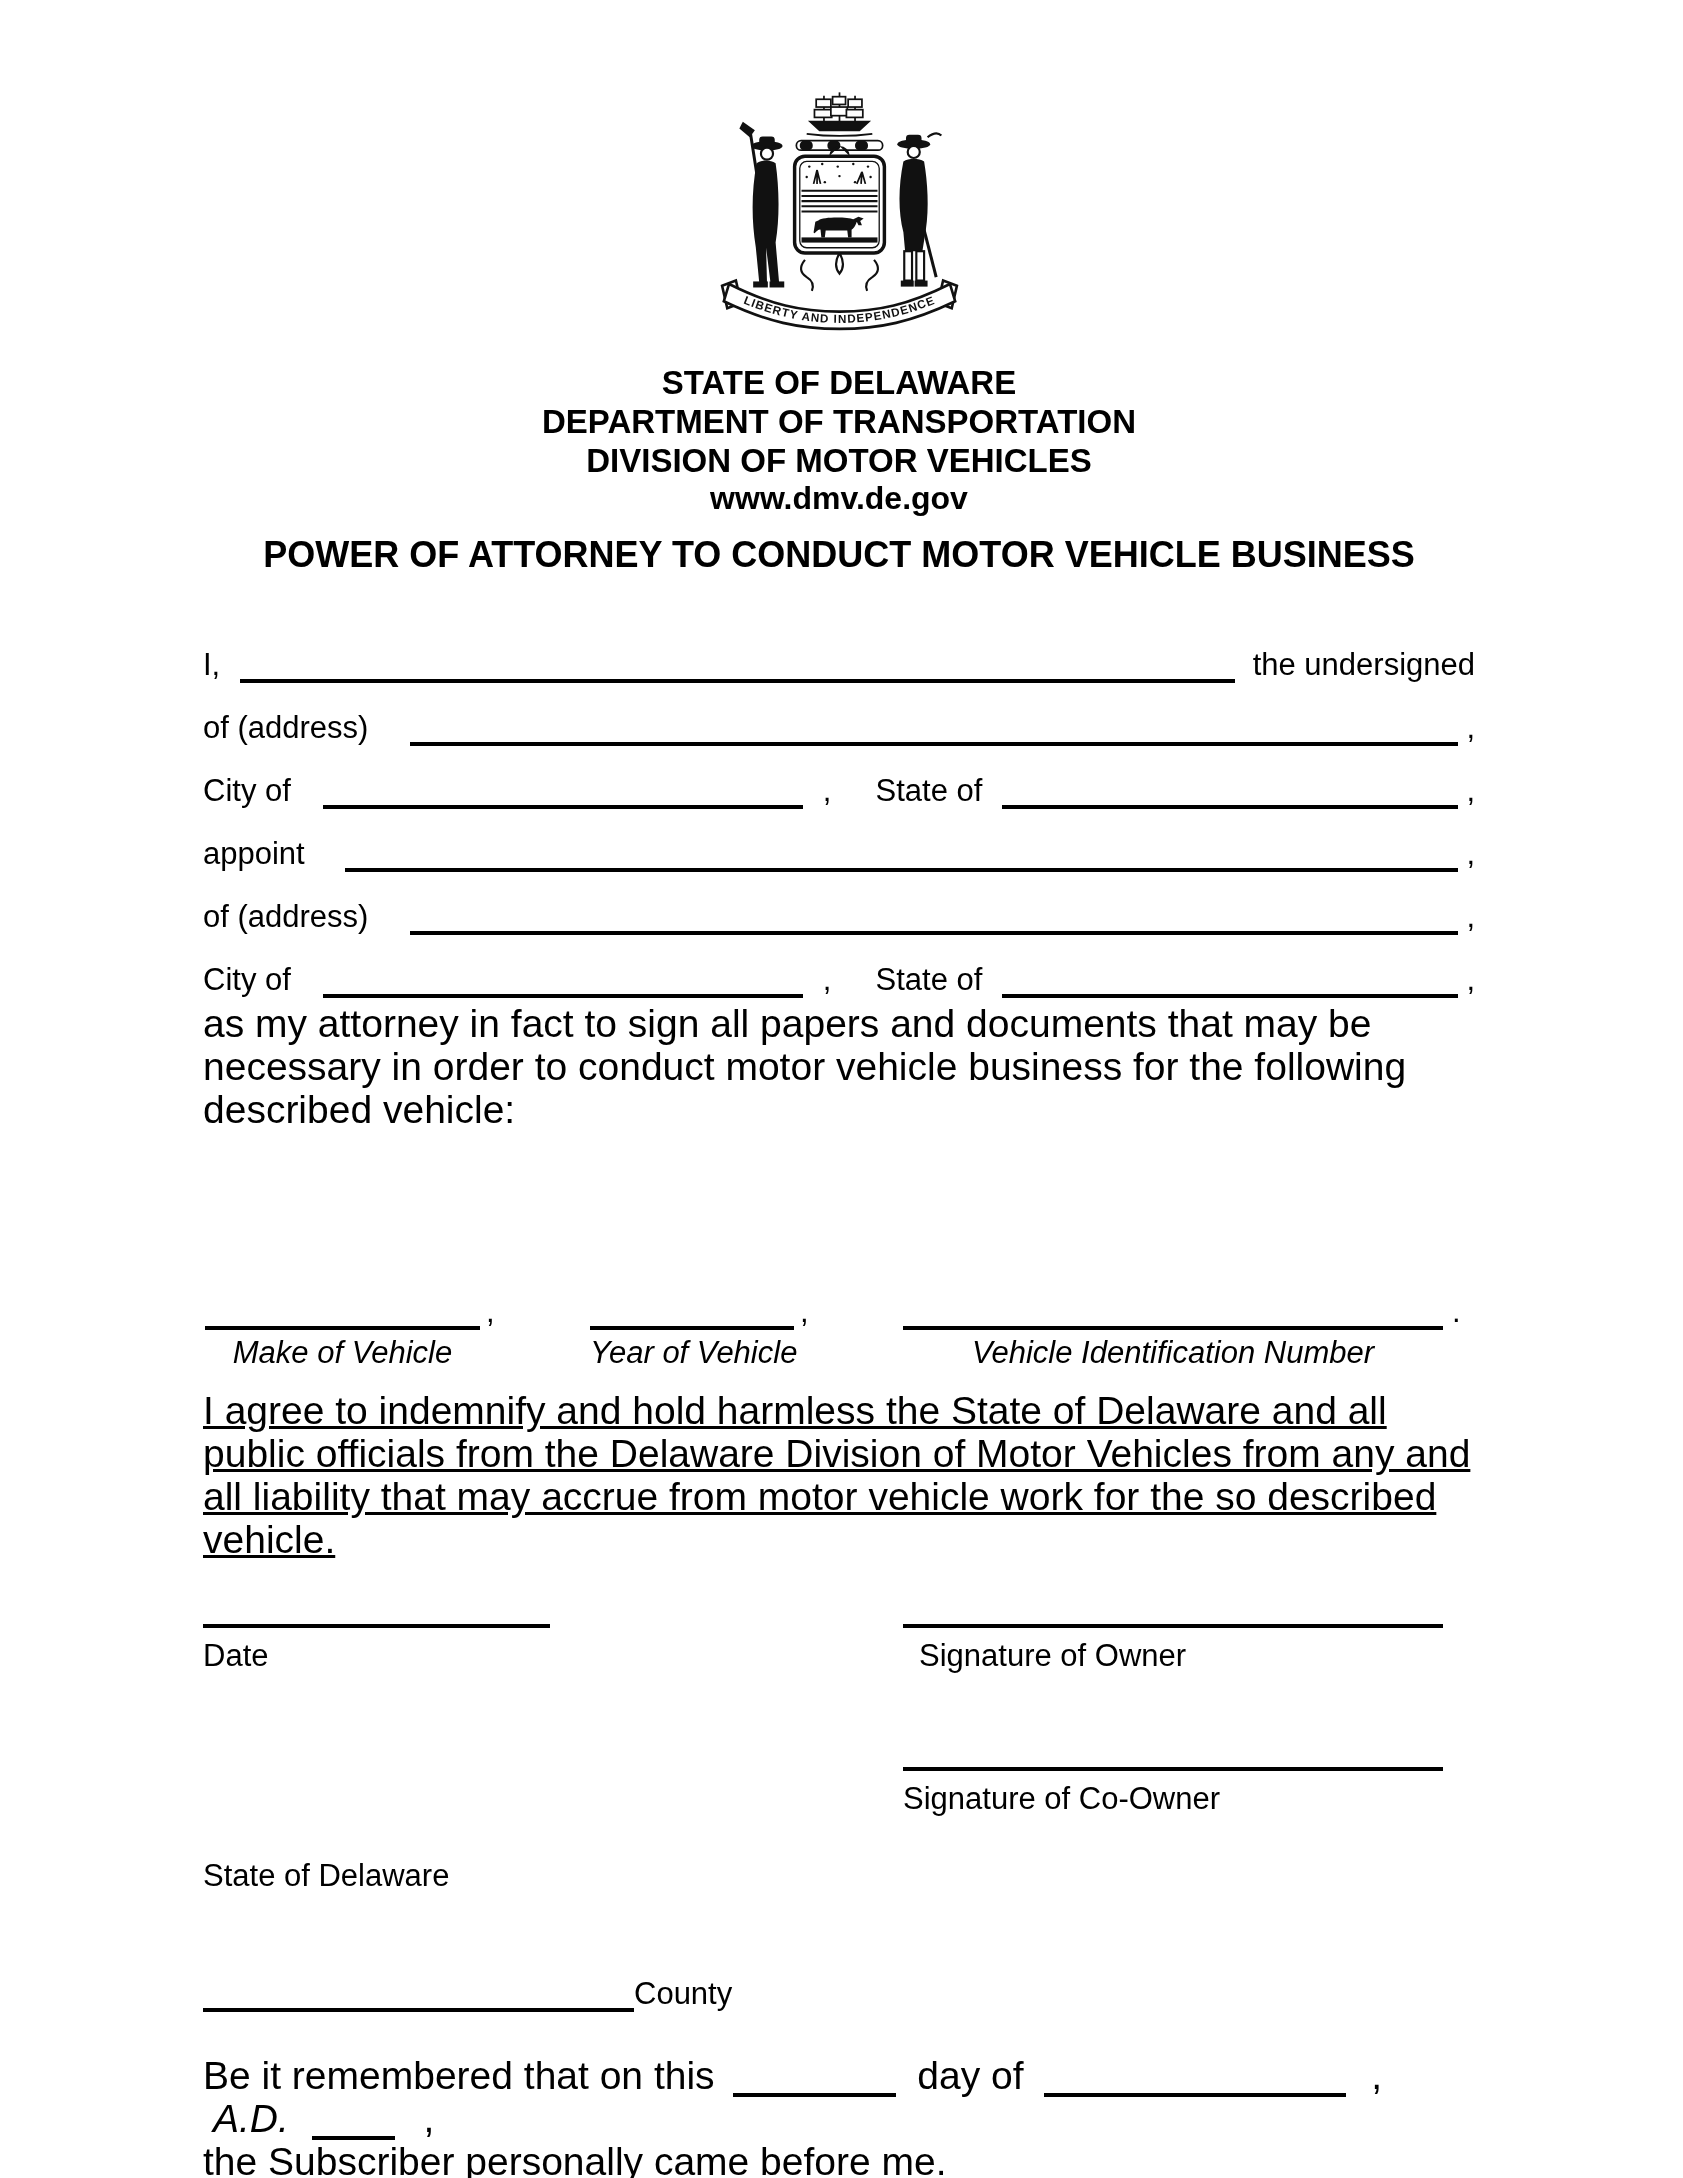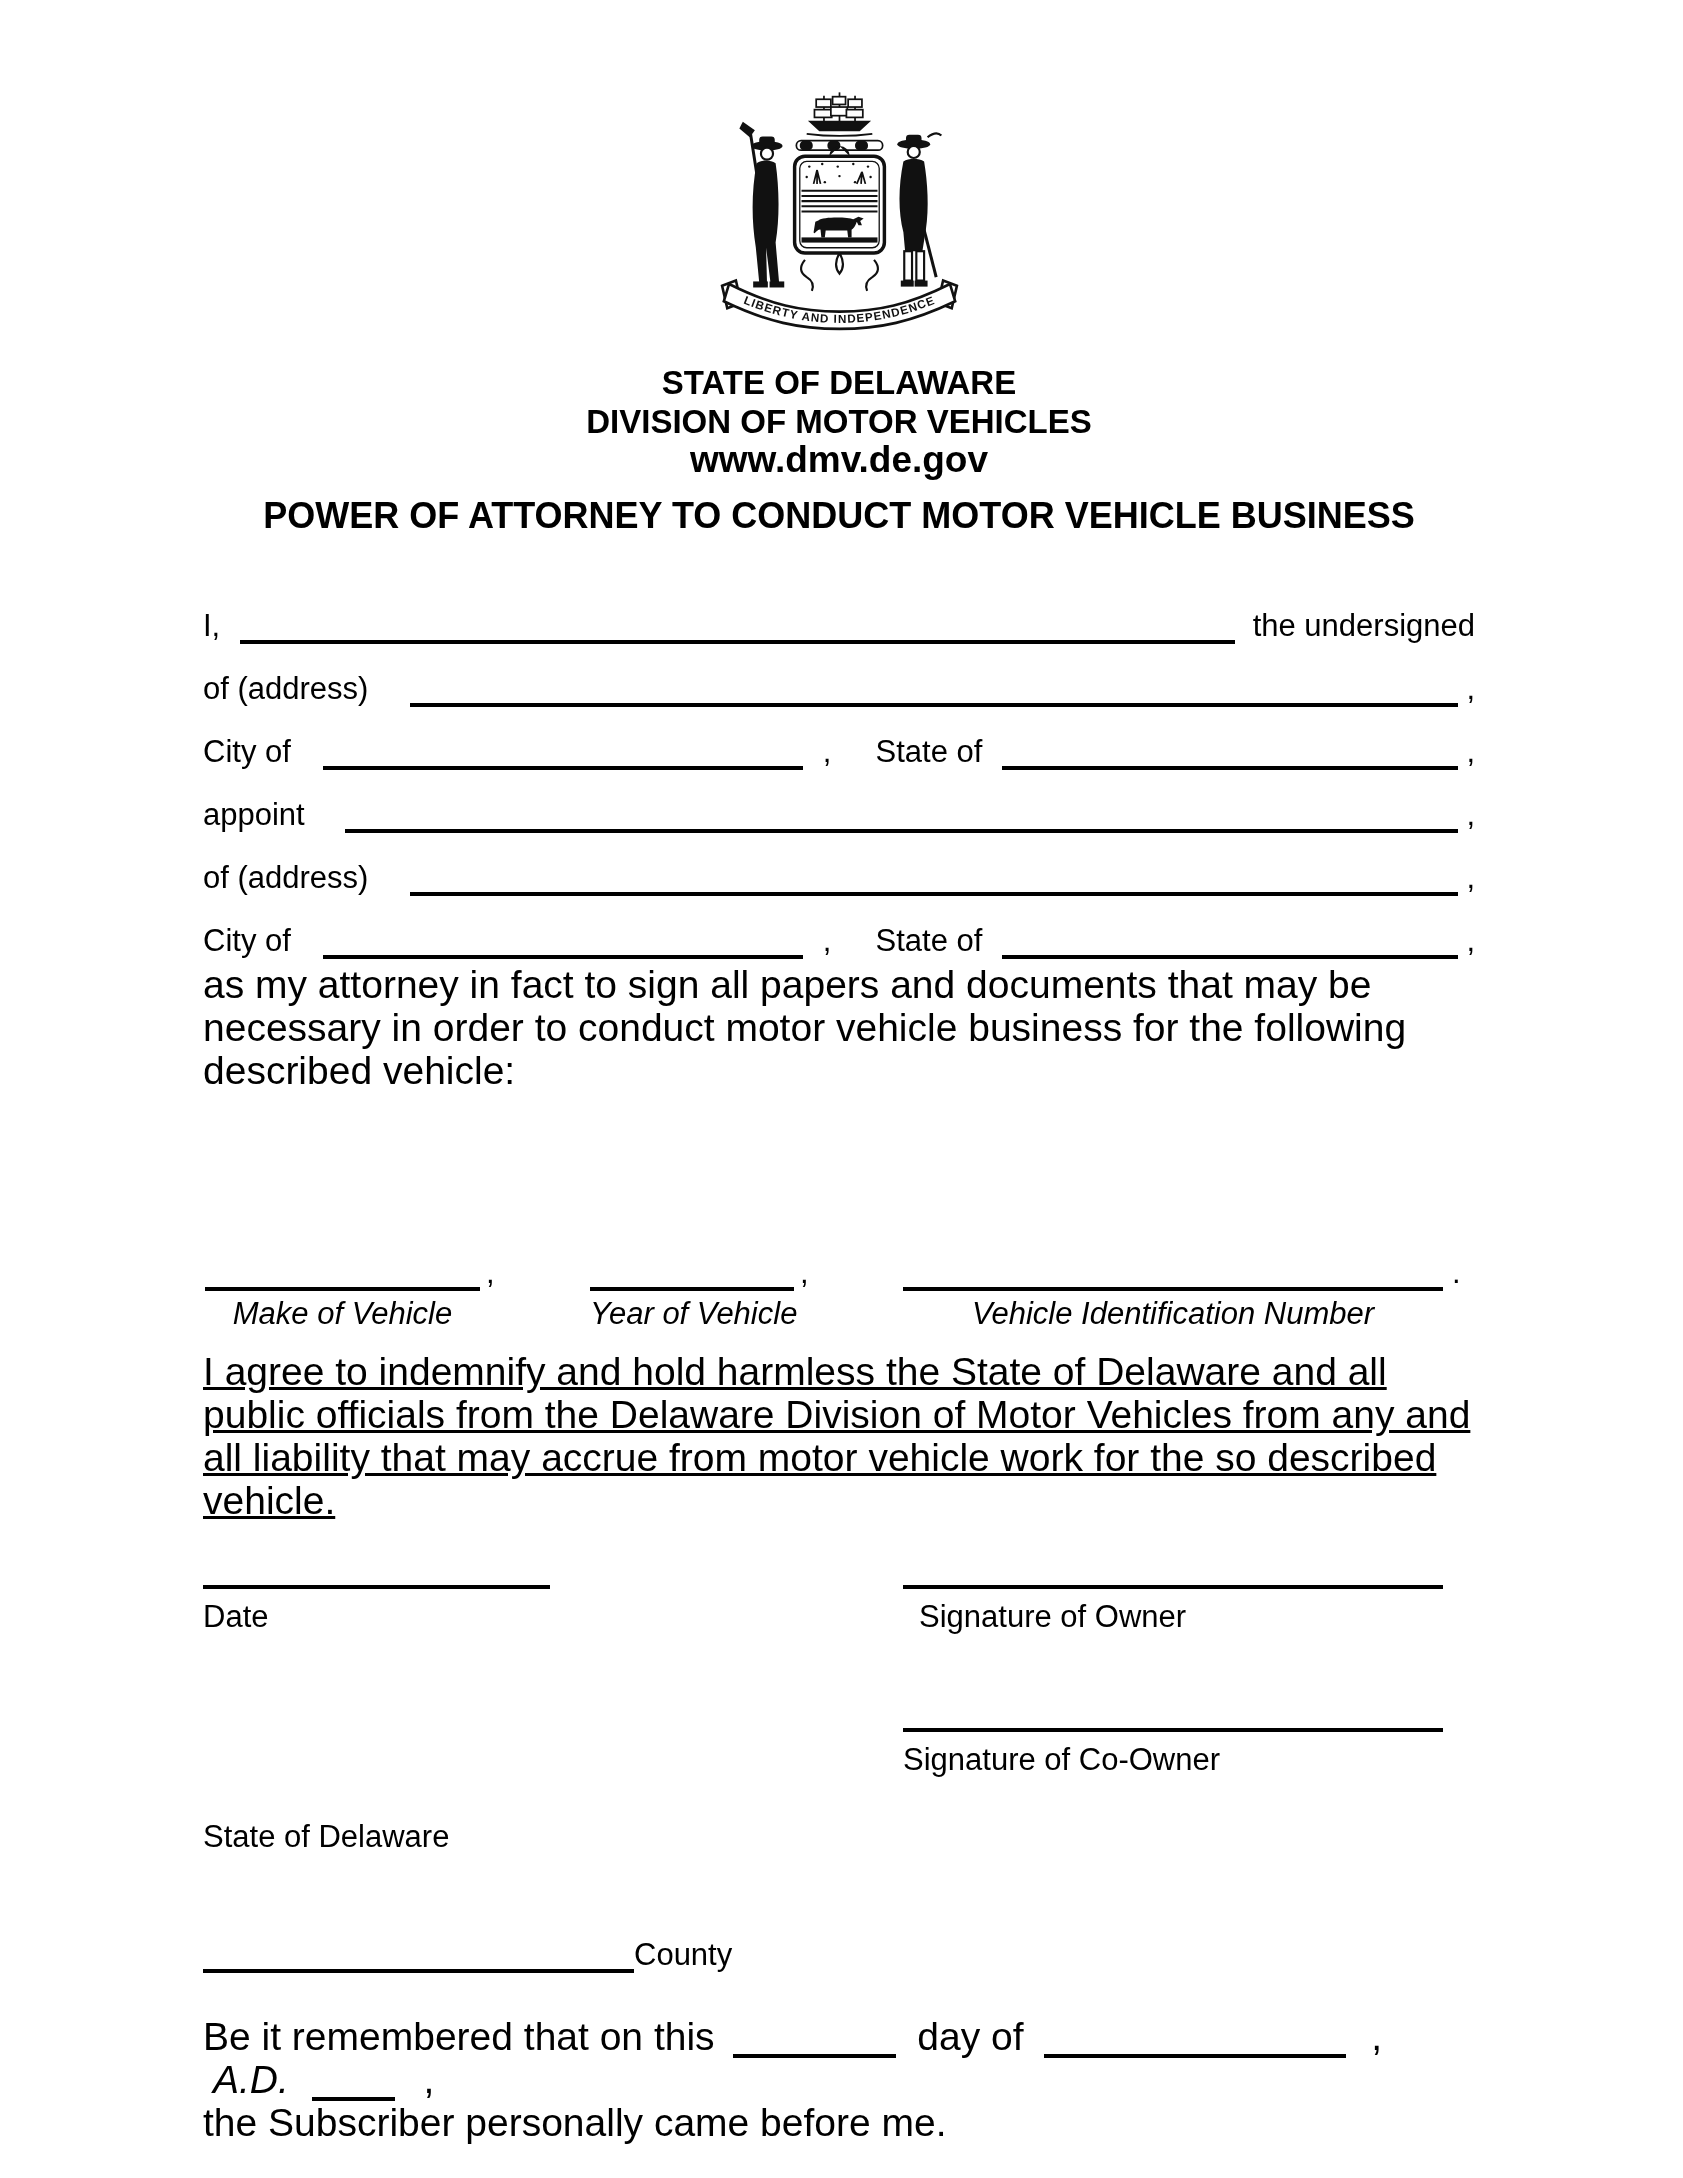--- a/index.html
+++ b/index.html
@@ -7,21 +7,21 @@
     position:relative;
     width:1683px;height:2178px;
     background:#ffffff;color:#000;
     font-family:"Liberation Sans","DejaVu Sans",sans-serif;
     overflow:hidden;
   }
   .content{padding:0 208px 0 203px;}
   .seal-wrap{width:259px;margin:87px auto 4px auto;text-align:center;}
   .hdr{ text-align:center; font-weight:bold; }
   .hdr-line{font-size:33px;line-height:39px;}
-  .hdr-site{font-size:37px;line-height:37px;text-align:center;}
+  .hdr-site{font-size:32px;line-height:37px;text-align:center;}
   .doc-title{text-align:center;font-weight:bold;font-size:36px;line-height:40px;margin-top:18px;}
   .fields{margin-top:73px;font-size:31px;}
   .frow{display:flex;align-items:baseline;line-height:33px;margin-bottom:30px;white-space:nowrap;}
   .frow:last-child{margin-bottom:0;}
   .blank{
     display:inline-block;height:1px;
     border-bottom:4px solid #000;
     position:relative;top:8px;
   }
   .grow{flex:1 1 auto;}
@@ -148,20 +148,21 @@
           <path id="mottoPath" d="M28,246 C75,266 110,273 150,273 C190,273 225,266 272,246" fill="none"></path>
           <text font-size="13.5" font-weight="bold" letter-spacing="1.2" fill="#111">
             <textPath href="#mottoPath" startOffset="50%" text-anchor="middle">LIBERTY AND INDEPENDENCE</textPath>
           </text>
         </g>
       </svg>
     </div>
 
     <div class="hdr">
       <div class="hdr-line">STATE OF DELAWARE</div>
+      <div class="hdr-line">DEPARTMENT OF TRANSPORTATION</div>
       <div class="hdr-line">DIVISION OF MOTOR VEHICLES</div>
       <div class="hdr-site">www.dmv.de.gov</div>
     </div>
     <div class="doc-title">POWER OF ATTORNEY TO CONDUCT MOTOR VEHICLE BUSINESS</div>
 
     <div class="fields">
 
       <div class="frow">
         <span>I,</span>
         <span class="blank grow" style="margin:0 18px 0 20px;"></span>

